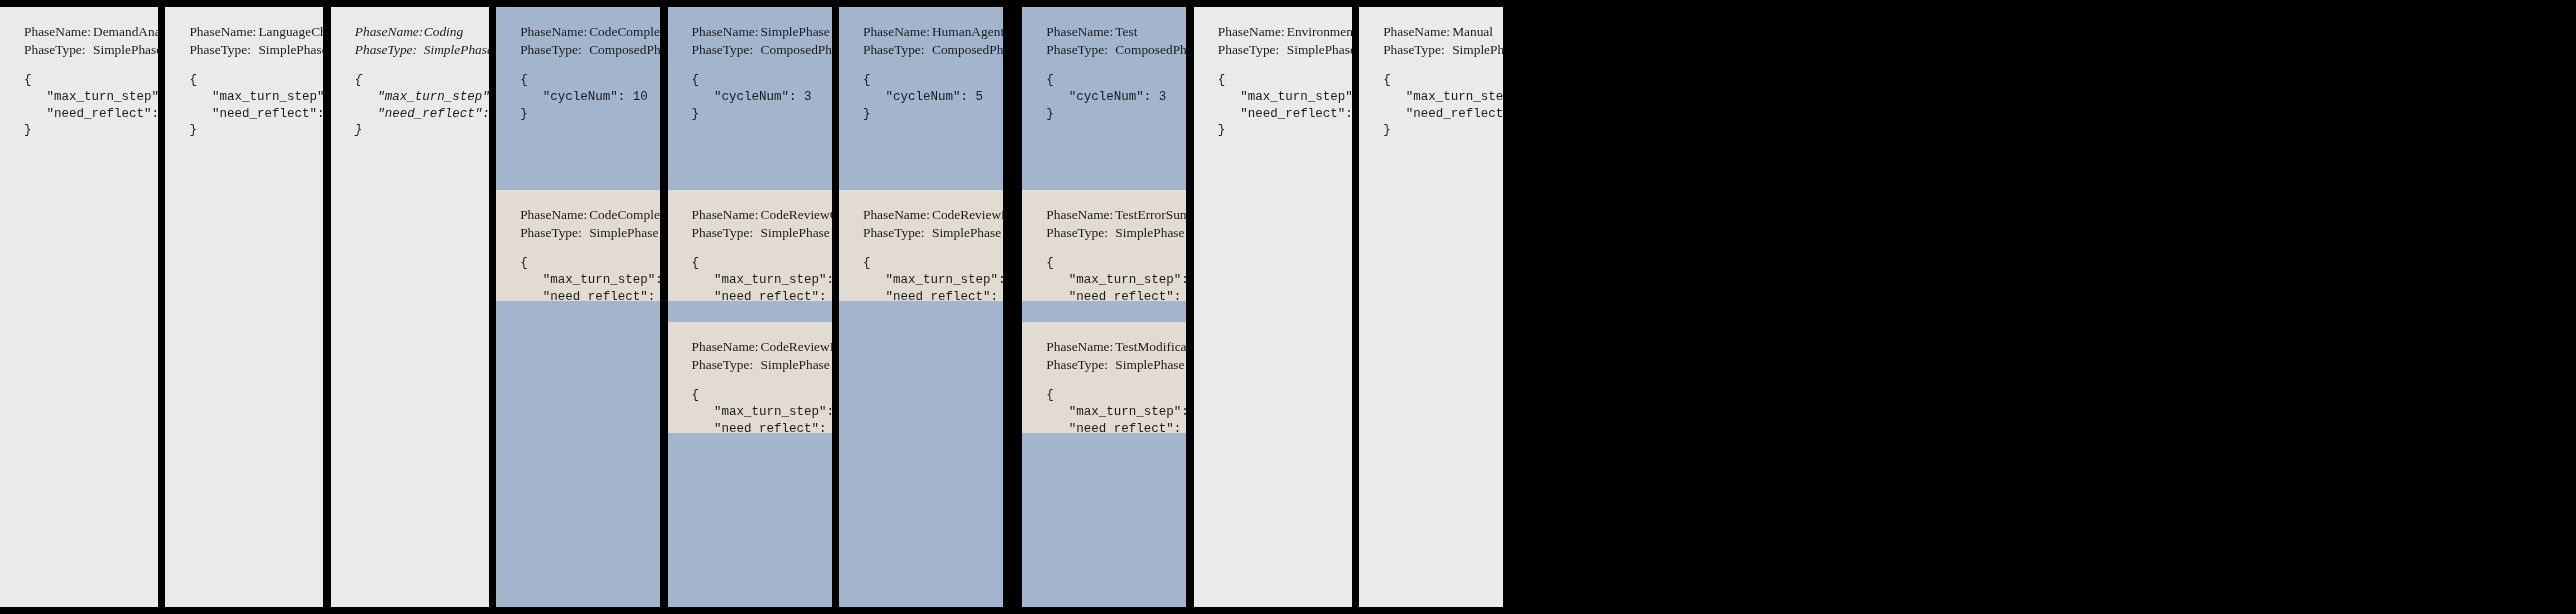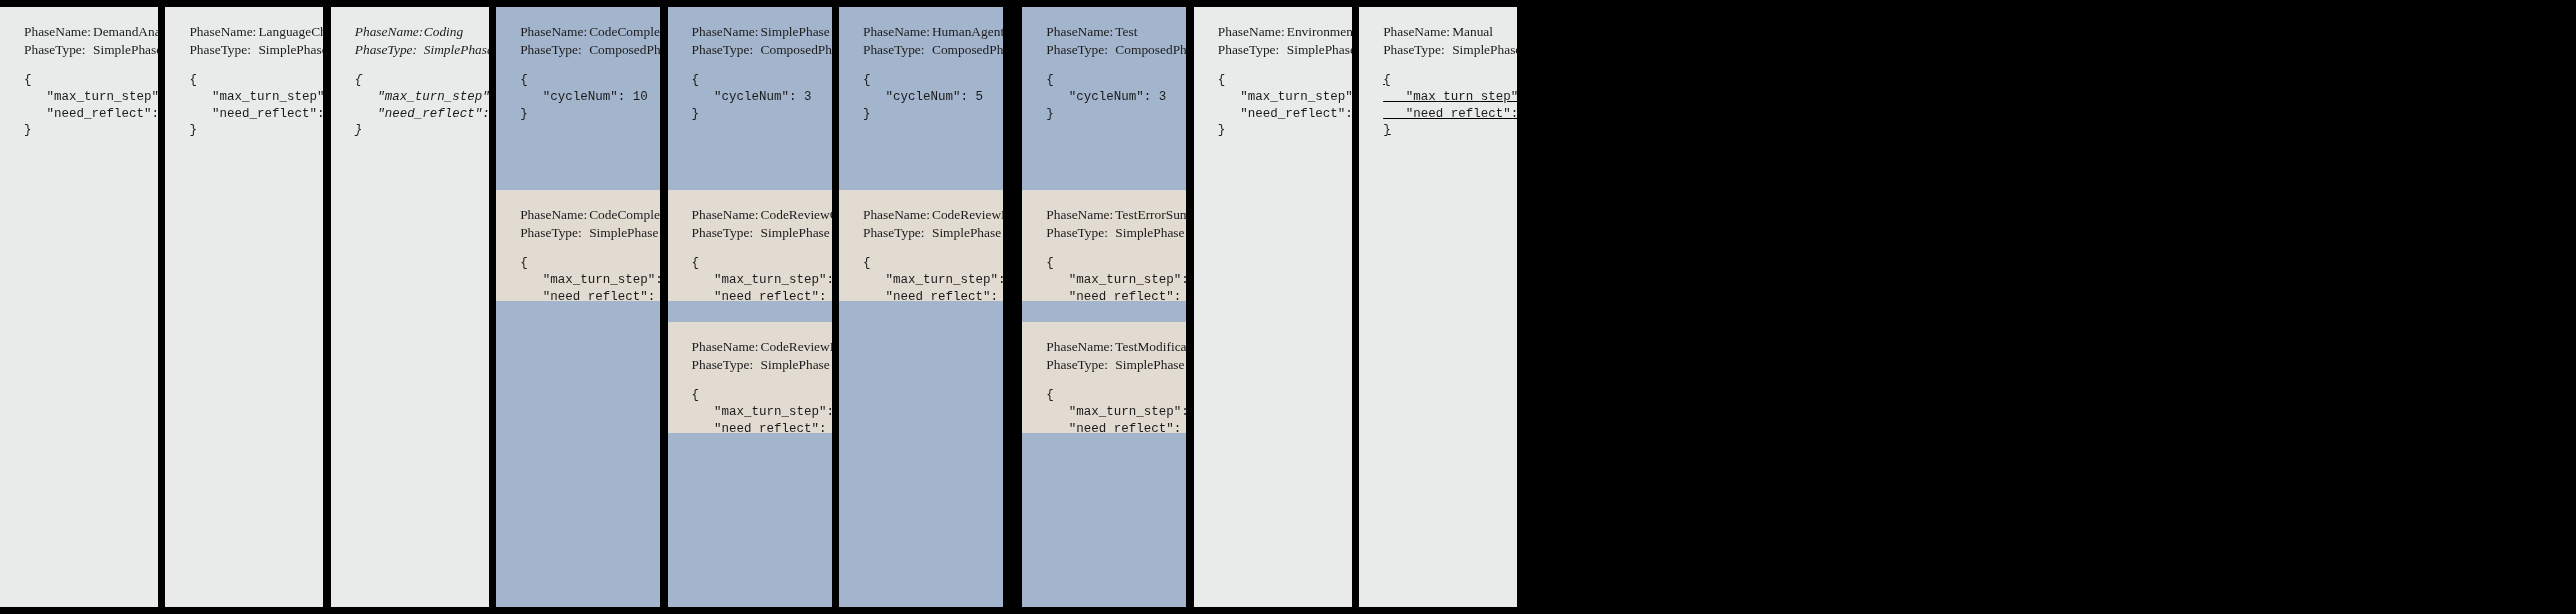--- a/index.html
+++ b/index.html
@@ -98,21 +98,21 @@
 
   
   .w-demand       { width: 158px; }
   .w-language     { width: 158px; }
   .w-coding       { width: 158px; font-style: italic; }
   .w-codecomplete { width: 164px; }
   .w-codereview   { width: 164px; }
   .w-human        { width: 164px; }
   .w-test         { width: 164px; margin-left: 12px; }
   .w-envdoc       { width: 158px; }
-  .w-manual       { width: 158px; text-decoration: underline; }
+  .w-manual       { width: 144px; }
 </style>
 </head>
 <body>
 
 <div id="board">
 
   <div class="column w-demand">
     <div class="card-simple">
       <div class="meta">
         <span class="meta-row">

